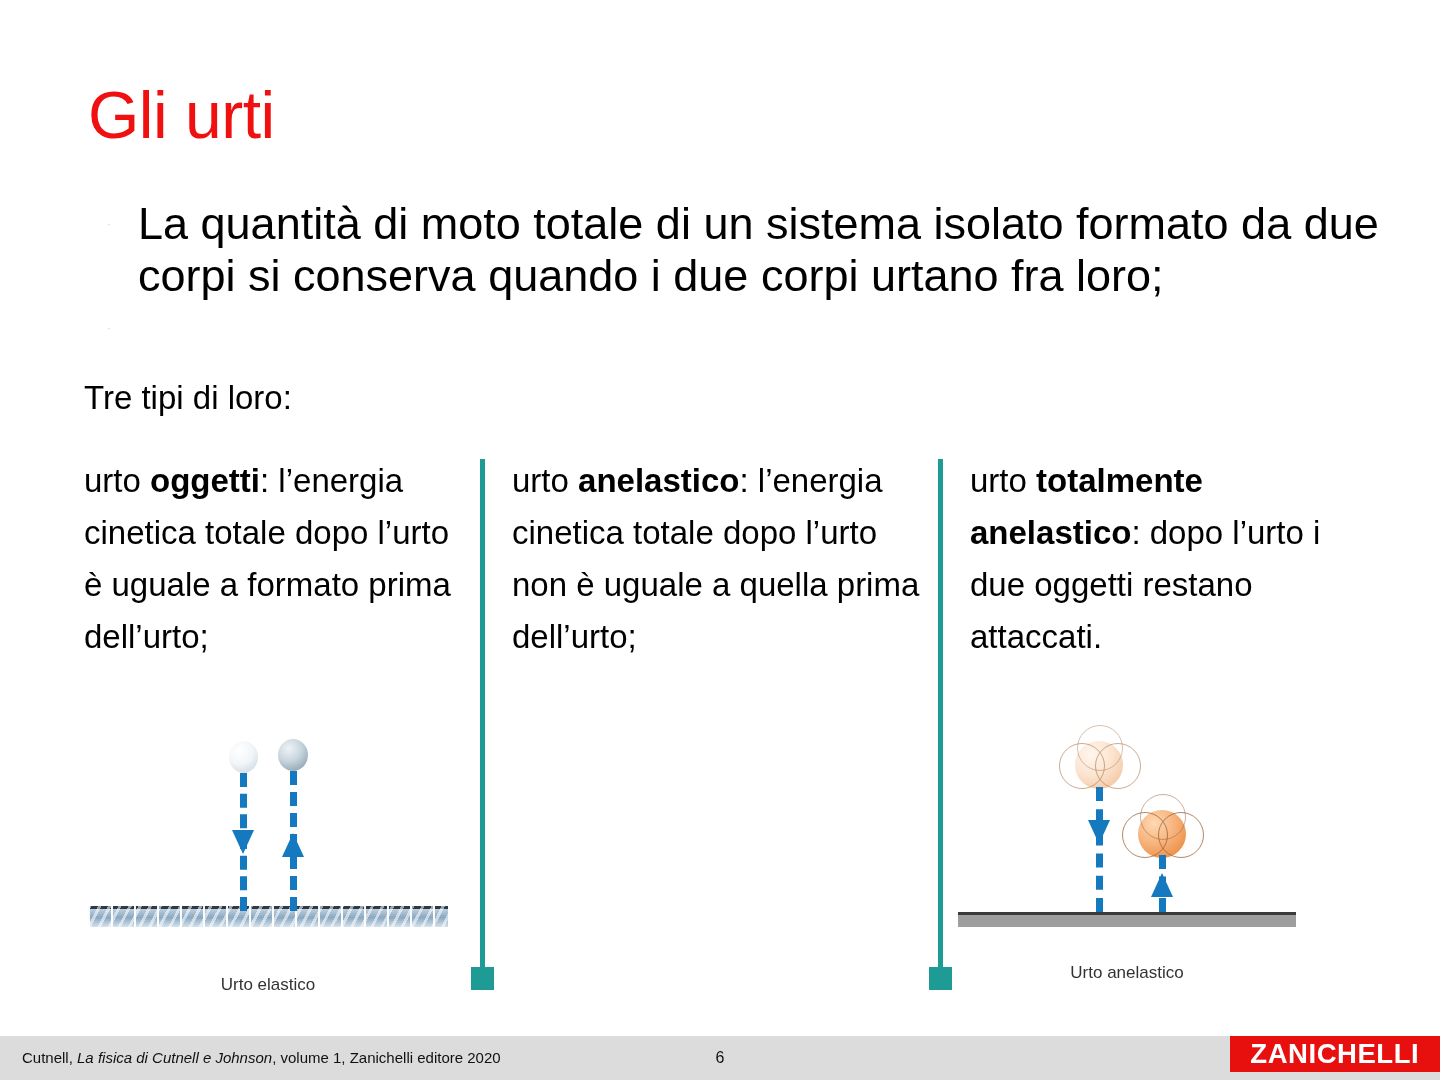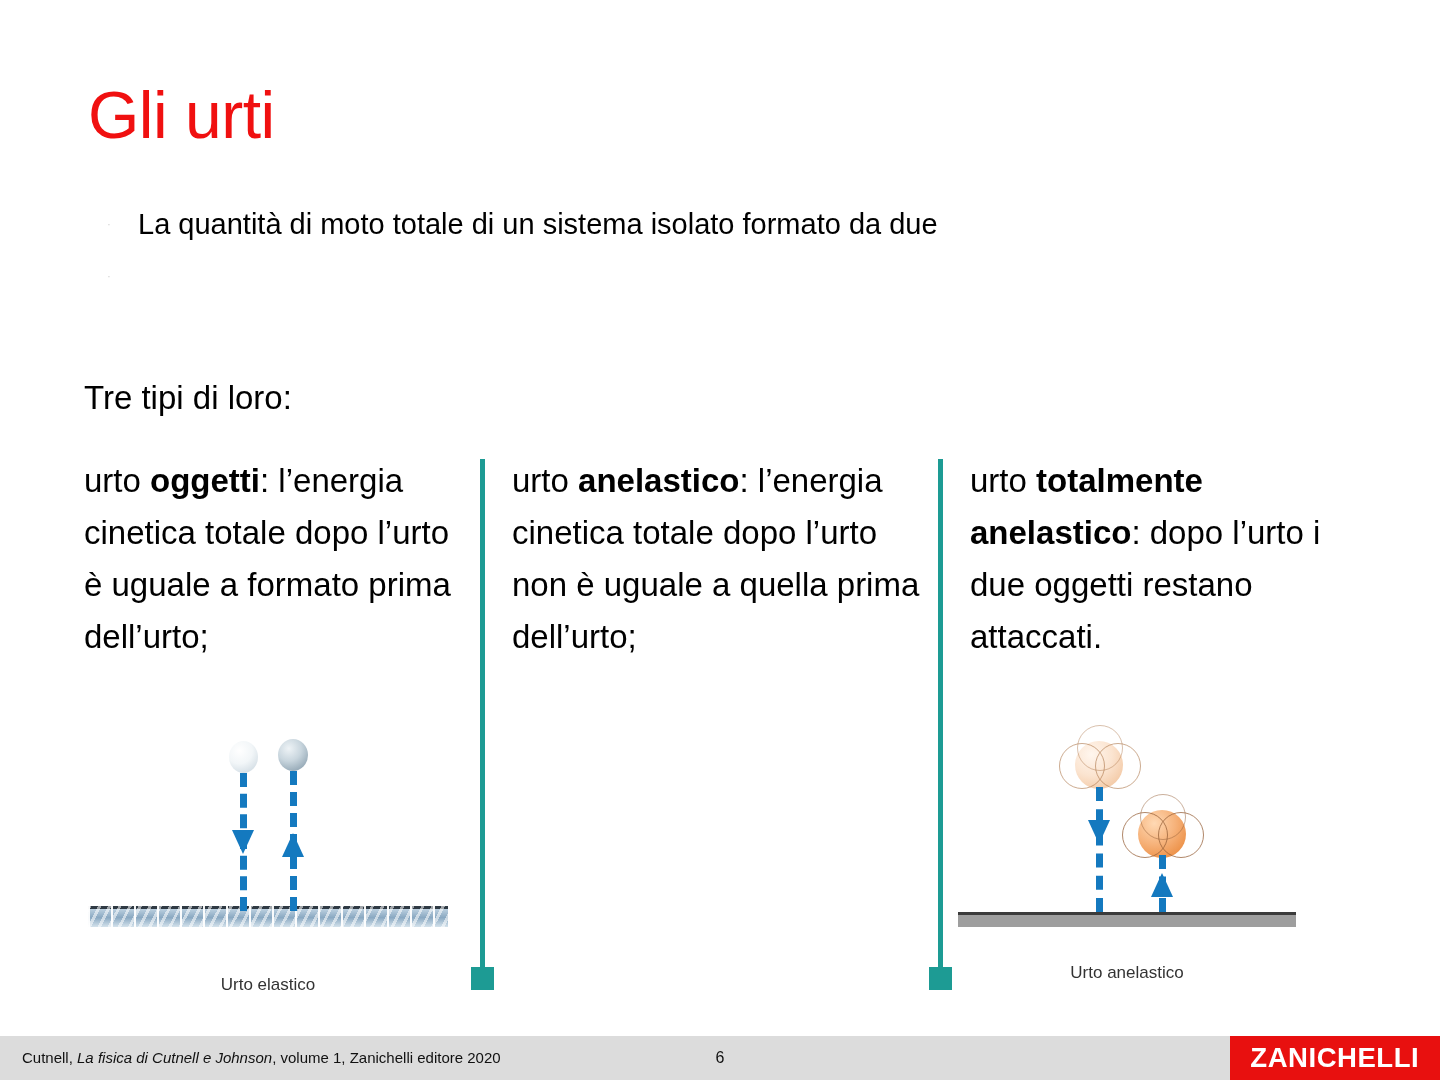--- a/index.html
+++ b/index.html
@@ -44,21 +44,21 @@
     width: 58px;
     flex: 0 0 58px;
     color: #d8d8d8;
     font-size: 13px;
     line-height: 52px;
     text-align: center;
     user-select: none;
   }
   .intro-bullet.blank { color: transparent; }
   .intro-text {
-    font-size: 29px;
+    font-size: 45px;
     line-height: 52px;
     white-space: nowrap;
   }
 
   
   #tre-tipi {
     position: absolute;
     left: 84px;
     top: 378px;
     font-size: 33px;
@@ -231,21 +231,21 @@
     top: 13px;
     text-align: center;
     font-size: 16px;
     color: #111111;
   }
   #zanichelli-logo {
     position: absolute;
     right: 0;
     top: 0;
     width: 210px;
-    height: 44px;
+    height: 36px;
     background: #e8100f;
     display: flex;
     align-items: center;
     justify-content: center;
   }
   #zanichelli-logo-text {
     color: #ffffff;
     font-size: 27px;
     font-weight: 700;
     letter-spacing: 0.5px;
@@ -255,20 +255,24 @@
 </style>
 </head>
 <body>
 
 <div id="slide-title">Gli urti</div>
 
 <div id="intro-block">
   <div class="intro-row">
     <span class="intro-bullet">·</span>
     <span class="intro-text">La quantità di moto totale di un sistema isolato formato da due</span>
+  </div>
+  <div class="intro-row">
+    <span class="intro-bullet blank"></span>
+    <span class="intro-text">corpi si conserva quando i due corpi urtano fra loro;</span>
   </div>
   <div class="intro-row">
     <span class="intro-bullet">·</span>
   </div>
 </div>
 
 <div id="tre-tipi">Tre tipi di loro:</div>
 
 <div id="columns">
 

